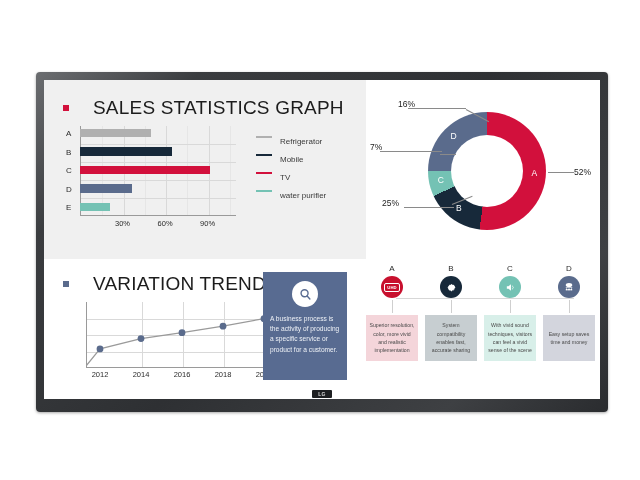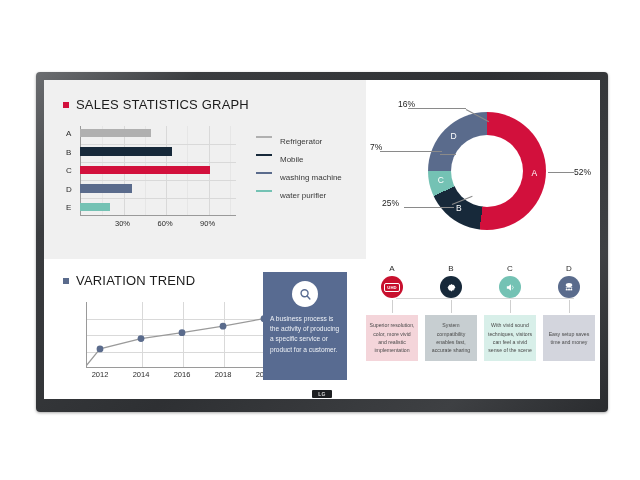--- a/index.html
+++ b/index.html
@@ -25,22 +25,22 @@
     bottom:1px;width:20px;height:8px;border-radius:1px;
     background:#1d1f21;
     display:flex;align-items:center;justify-content:center;
     font-size:5px;letter-spacing:.3px;color:#d8d8d8;font-weight:bold;
   }
   
   #left-panel{
     position:absolute;left:0;top:0;width:322px;height:179px;background:#f0f0f0;
   }
   .sec-title{
-    display:flex;align-items:center;gap:7px;
-    font-size:13px;color:#1c1c1c;letter-spacing:.2px;
+    display:flex;align-items:center;gap:24px;
+    font-size:19px;color:#1c1c1c;letter-spacing:.2px;
   }
   .bullet{width:6px;height:6px;display:inline-block;}
   .bullet.red{background:#d2103c;}
   .bullet.blue{background:#5a6b8c;}
 
   
   #bar-title{position:absolute;left:19px;top:17px;}
   #bar-chart{position:absolute;left:22px;top:46px;width:170px;height:90px;}
   .bar-row{display:flex;align-items:center;height:15px;margin-bottom:3.6px;}
   .bar-cat{width:14px;font-size:8px;color:#2a2a2a;text-align:left;}
@@ -185,22 +185,22 @@
     <div id="bar-legend">
         <div class="leg-row">
           <span class="leg-line" style="background: rgb(176, 176, 176);"></span>
           <span class="leg-lab">Refrigerator</span>
         </div>
         <div class="leg-row">
           <span class="leg-line" style="background: rgb(23, 41, 58);"></span>
           <span class="leg-lab">Mobile</span>
         </div>
         <div class="leg-row">
-          <span class="leg-line" style="background: rgb(90, 107, 140);"></span>
-          <span class="leg-lab">washing machine</span>
+          <span class="leg-line" style="background: rgb(210, 16, 60);"></span>
+          <span class="leg-lab">TV</span>
         </div>
         <div class="leg-row">
           <span class="leg-line" style="background: rgb(116, 194, 180);"></span>
           <span class="leg-lab">water purifier</span>
         </div>
       </div>
 
     <div id="var-title" class="sec-title">
       <span class="bullet blue"></span>
       <span>VARIATION TREND</span>

